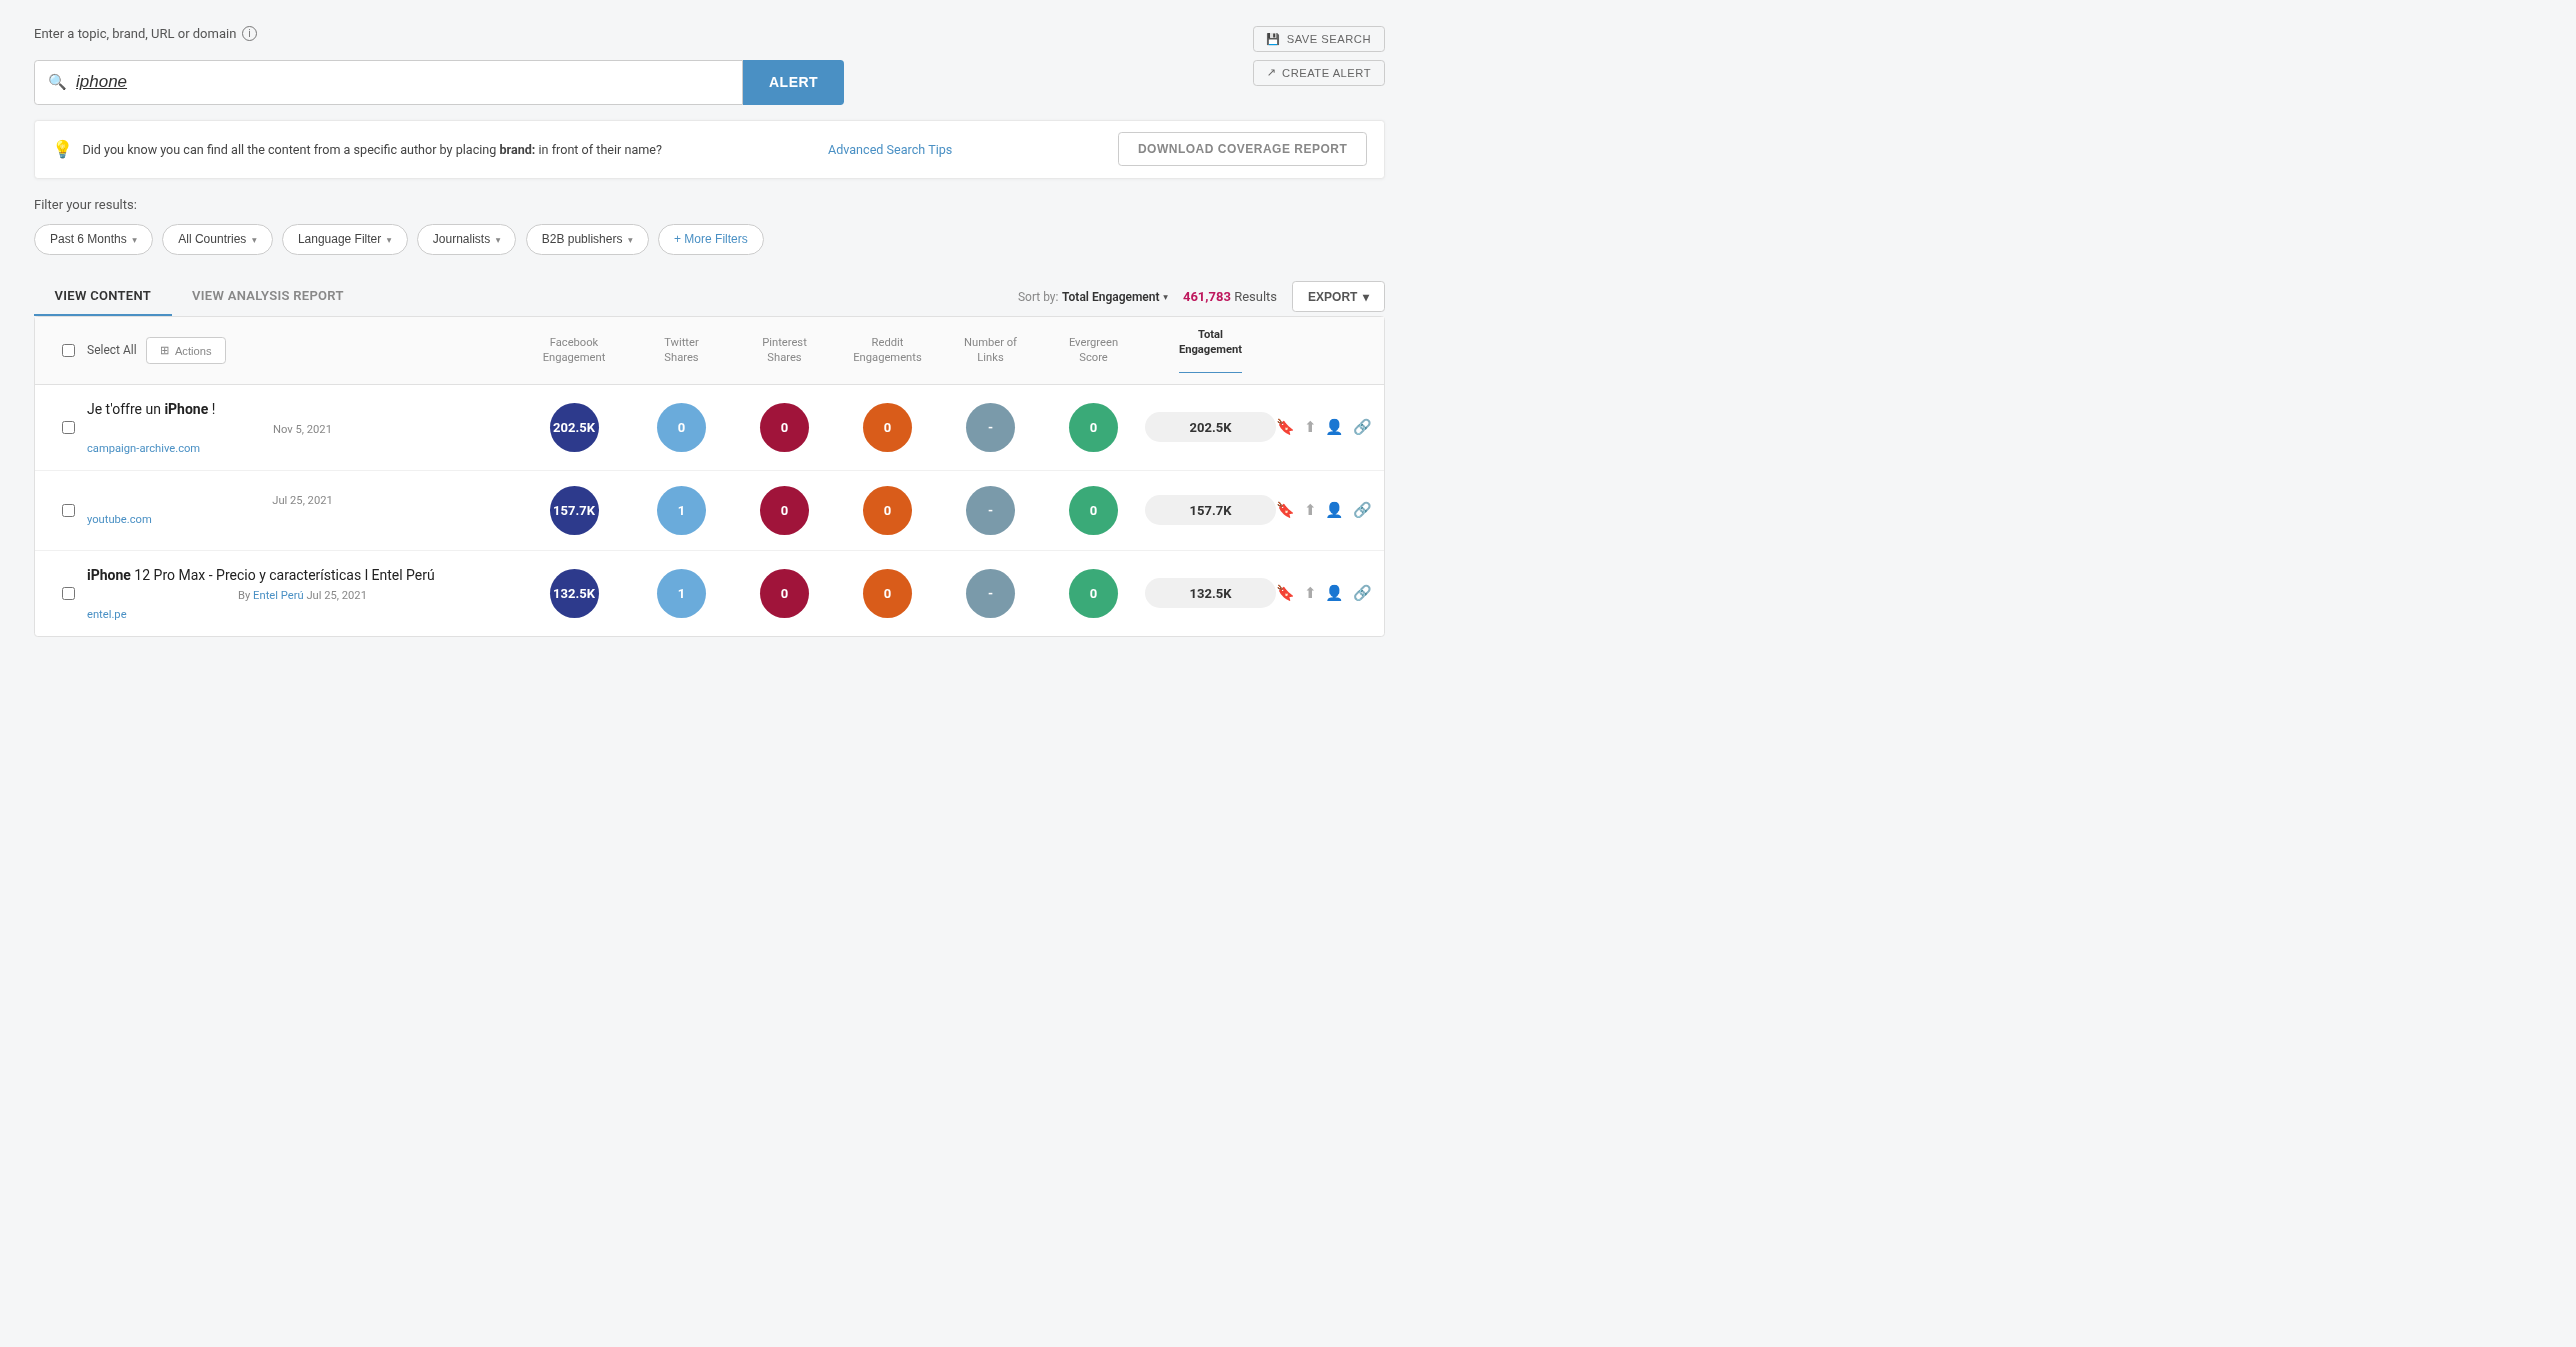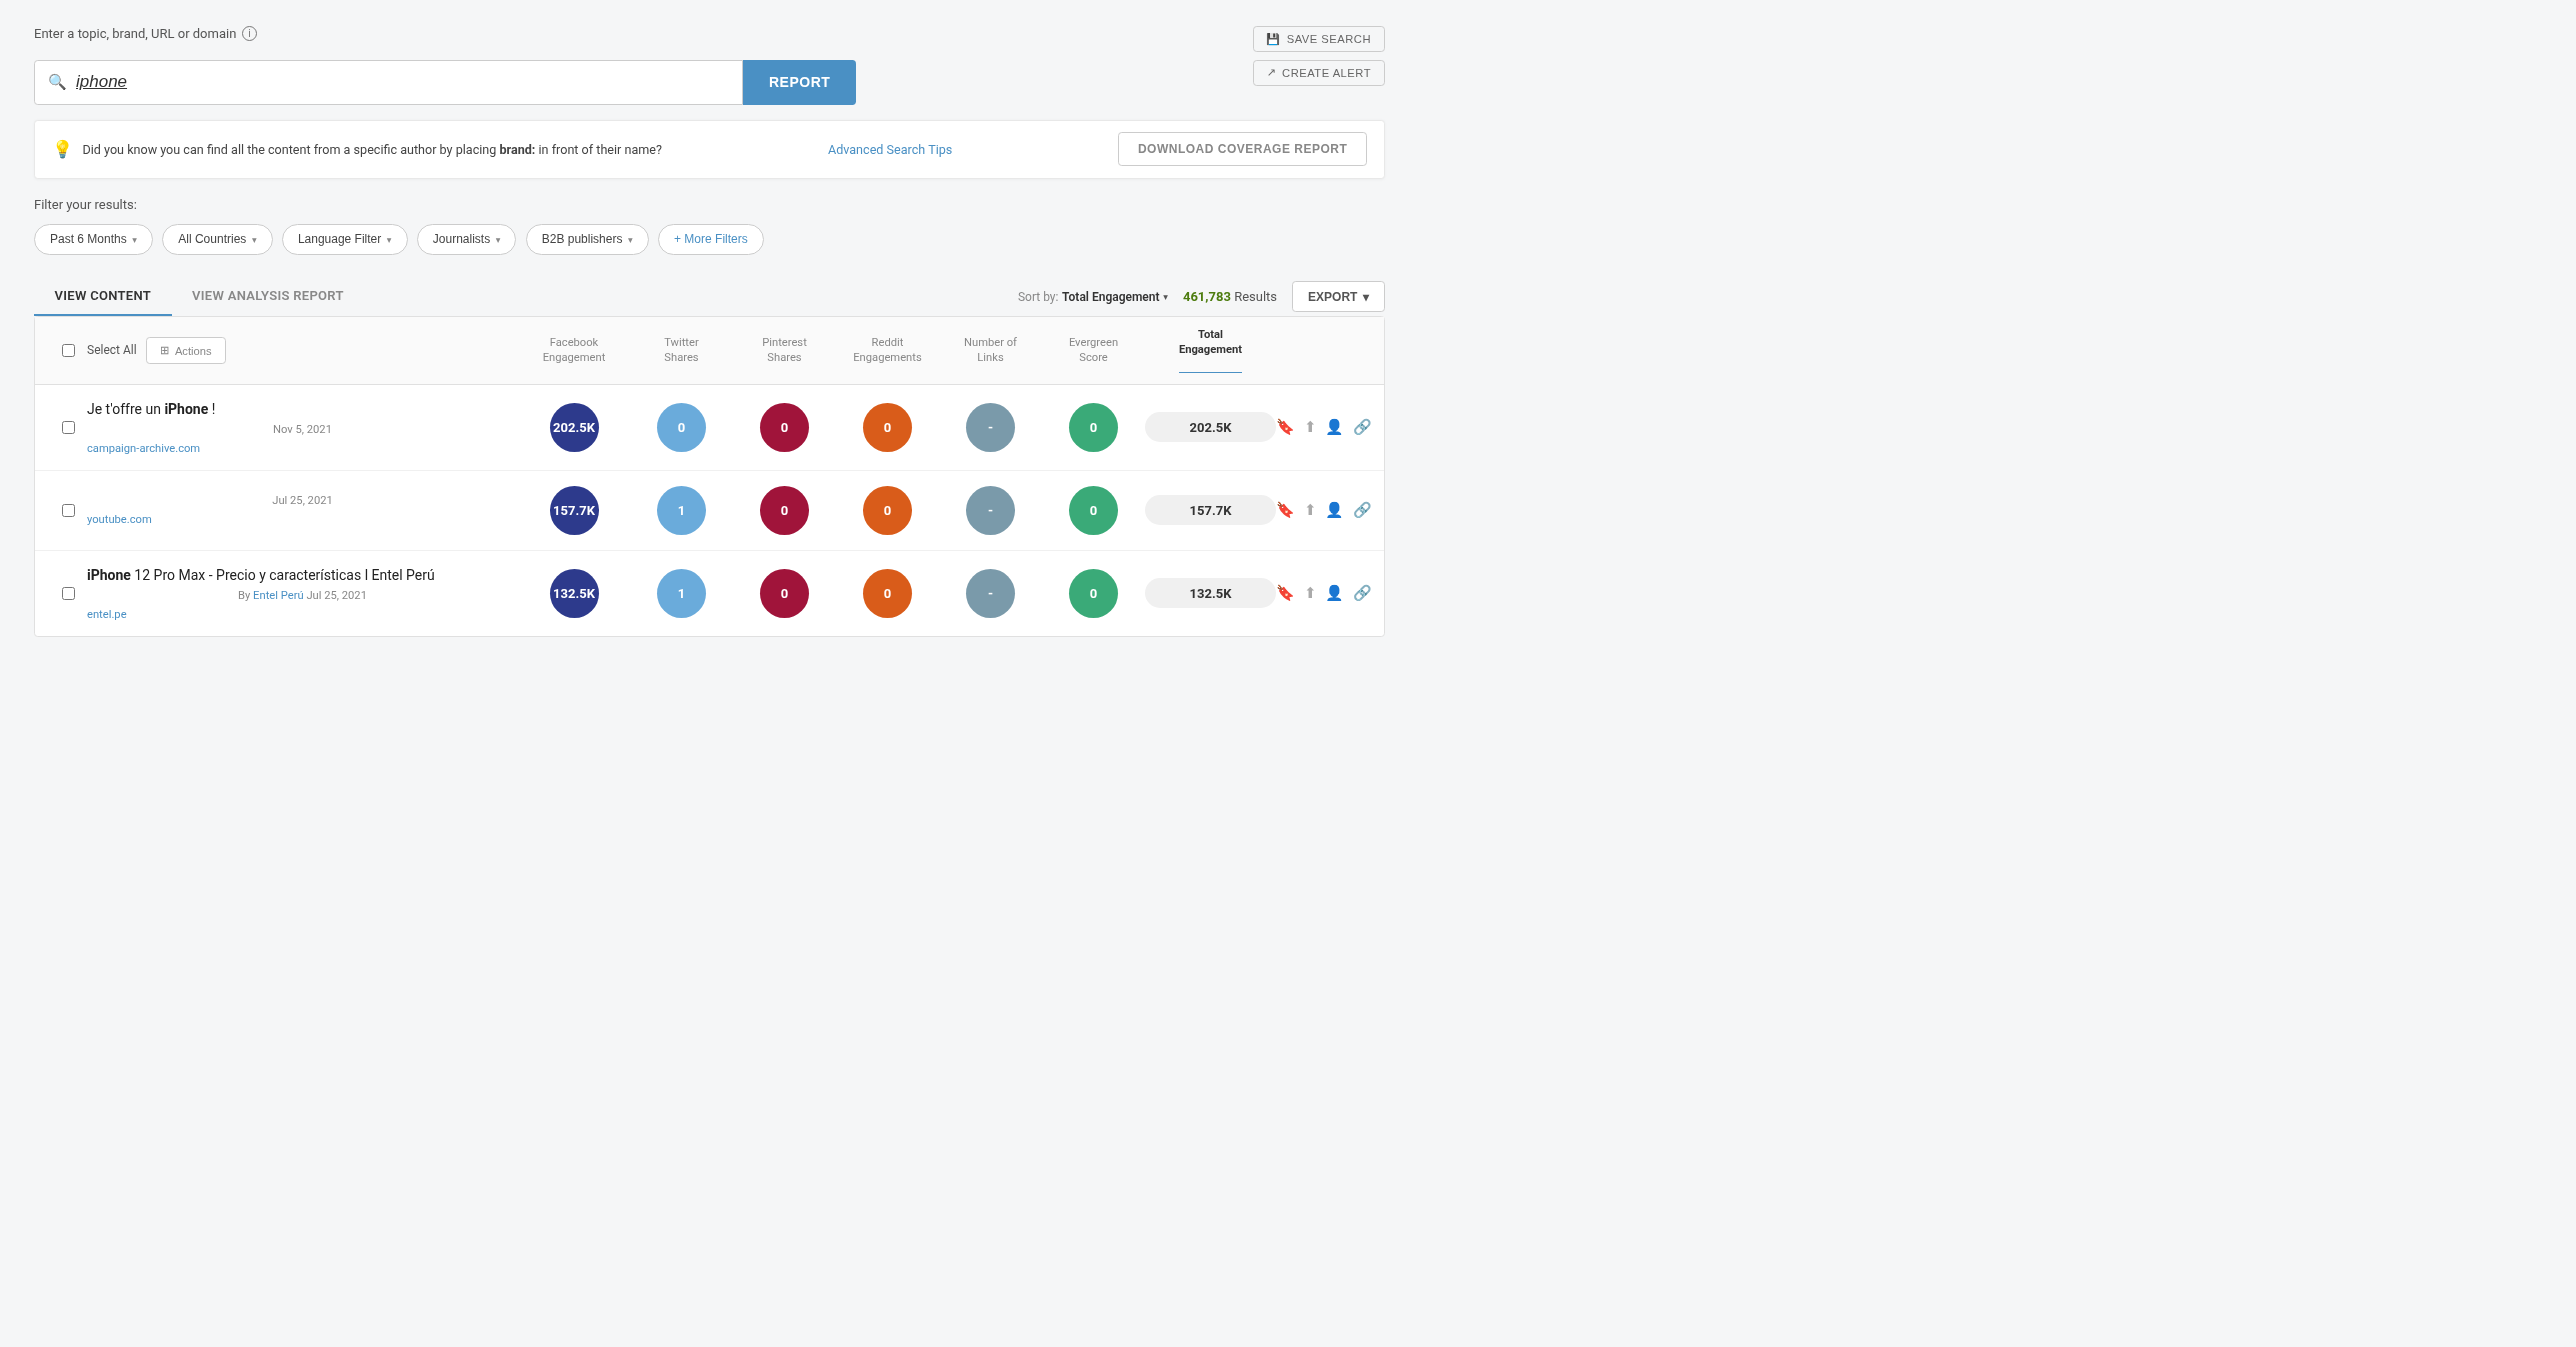--- a/index.html
+++ b/index.html
@@ -219,21 +219,21 @@
     }
     .chevron-down {
       font-size: 9.3px;
       color: #555;
     }
     .results-count {
       font-size: 13px;
     }
     .results-count strong {
       font-weight: 700;
-      color: #4d7c0f;
+      color: #be185d;
     }
     .export-btn {
       background: #fff;
       border: 1.4px solid #ccc;
       color: #555;
       padding: 7.5px 15px;
       border-radius: 3.7px;
       font-size: 12px;
       font-weight: 600;
       cursor: pointer;
@@ -400,21 +400,21 @@
         <span>CREATE ALERT</span>
       </button>
     </div>
   </div>
 
   <div class="search-row">
     <div class="search-box">
       <span class="search-icon-svg">🔍</span>
       <input type="text" value="iphone" style="">
     </div>
-    <button class="search-btn">REPORT</button>
+    <button class="search-btn">ALERT</button>
   </div>
 
   <div class="tip-bar">
     <div class="tip-bar-left">
       <span class="lightbulb">💡</span>
       <span>
         <span>Did you know you can find all the content from a specific author by placing</span>
         <strong>brand:</strong>
         <span>in front of their name?</span>
       </span>

